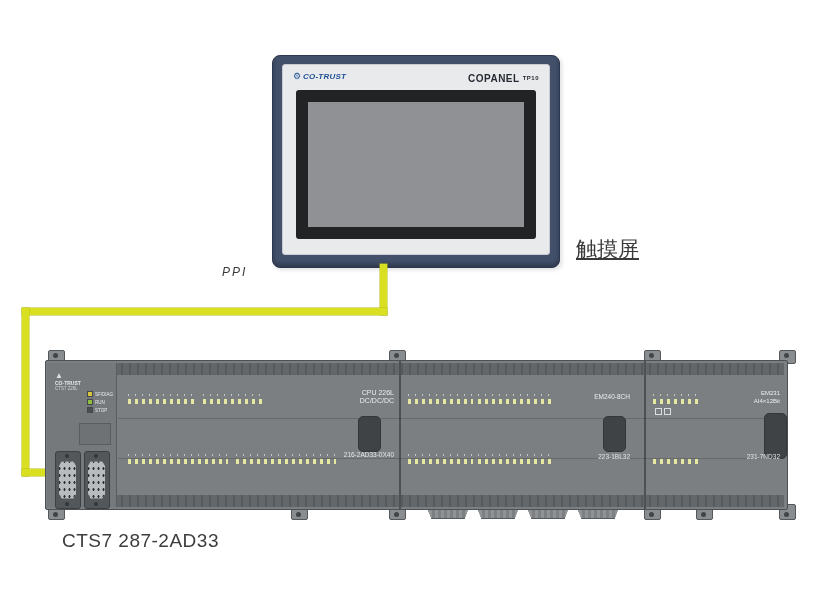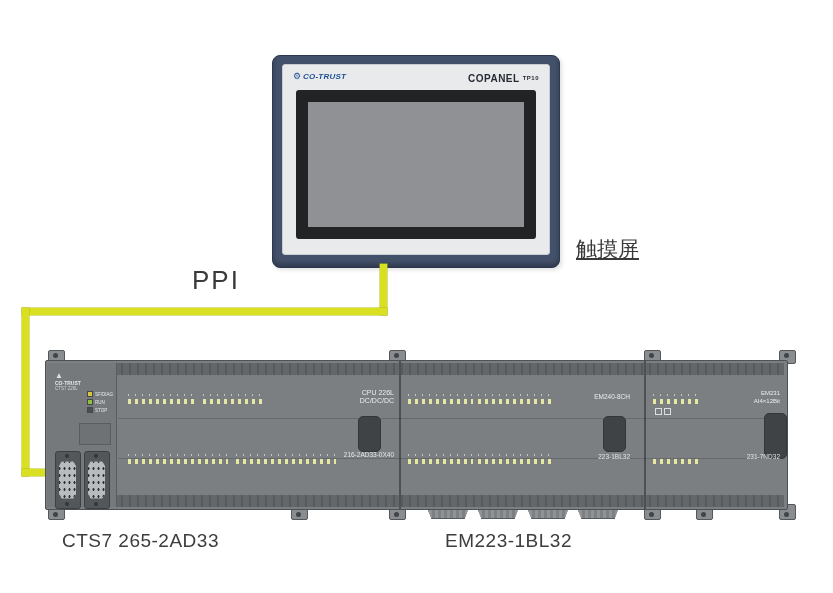--- a/index.html
+++ b/index.html
@@ -18,21 +18,21 @@
   .hmi-model{position:absolute;right:10px;top:8px;color:#262b33;font-weight:bold;
              font-size:10px;letter-spacing:.5px;}
   .hmi-model .tp{font-size:6px;margin-left:3px;vertical-align:2px;}
   .bezel{position:absolute;left:13px;top:25px;right:13px;bottom:15px;
          background:#222324;border-radius:3px;}
   .screen{position:absolute;inset:12px;background:#909194;}
 
   
   .callout{position:absolute;color:#3a3a3a;}
   .touch-label{left:576px;top:235px;font-size:21px;text-decoration:underline;}
-  .ppi-label{left:192px;top:265px;font-size:26px;letter-spacing:2px;}
+  .ppi-label{left:222px;top:265px;font-size:12px;letter-spacing:2px;font-style:italic;}
   .caption{position:absolute;top:530px;font-size:19px;color:#3d3d3d;letter-spacing:.5px;}
   .c1{left:62px;} .c2{left:445px;} .c3{left:650px;}
 
   
   .cable{position:absolute;background:#d9e021;box-shadow:0 0 0 .5px #b9c018;}
   .cable.a{left:380px;top:264px;width:7px;height:51px;}
   .cable.b{left:22px;top:308px;width:365px;height:7px;}
   .cable.c{left:22px;top:308px;width:7px;height:168px;}
   .cable.d{left:22px;top:469px;width:33px;height:7px;}
 
@@ -240,16 +240,15 @@
       <div class="ftxt pn pn2">223-1BL32</div>
 
       <div class="ftxt t3">
         <div>EM231</div>
         <div>AI4×12Bit</div>
       </div>
       <div class="ftxt pn pn3">231-7ND32</div>
     </div>
   </div>
 
-  <div class="caption c1">CTS7 265-2AD33</div>
-  <div class="caption c2">EM223-1BL32</div>
+  <div class="caption c1">CTS7 287-2AD33</div>
 
 </div>
 
 </body></html>

